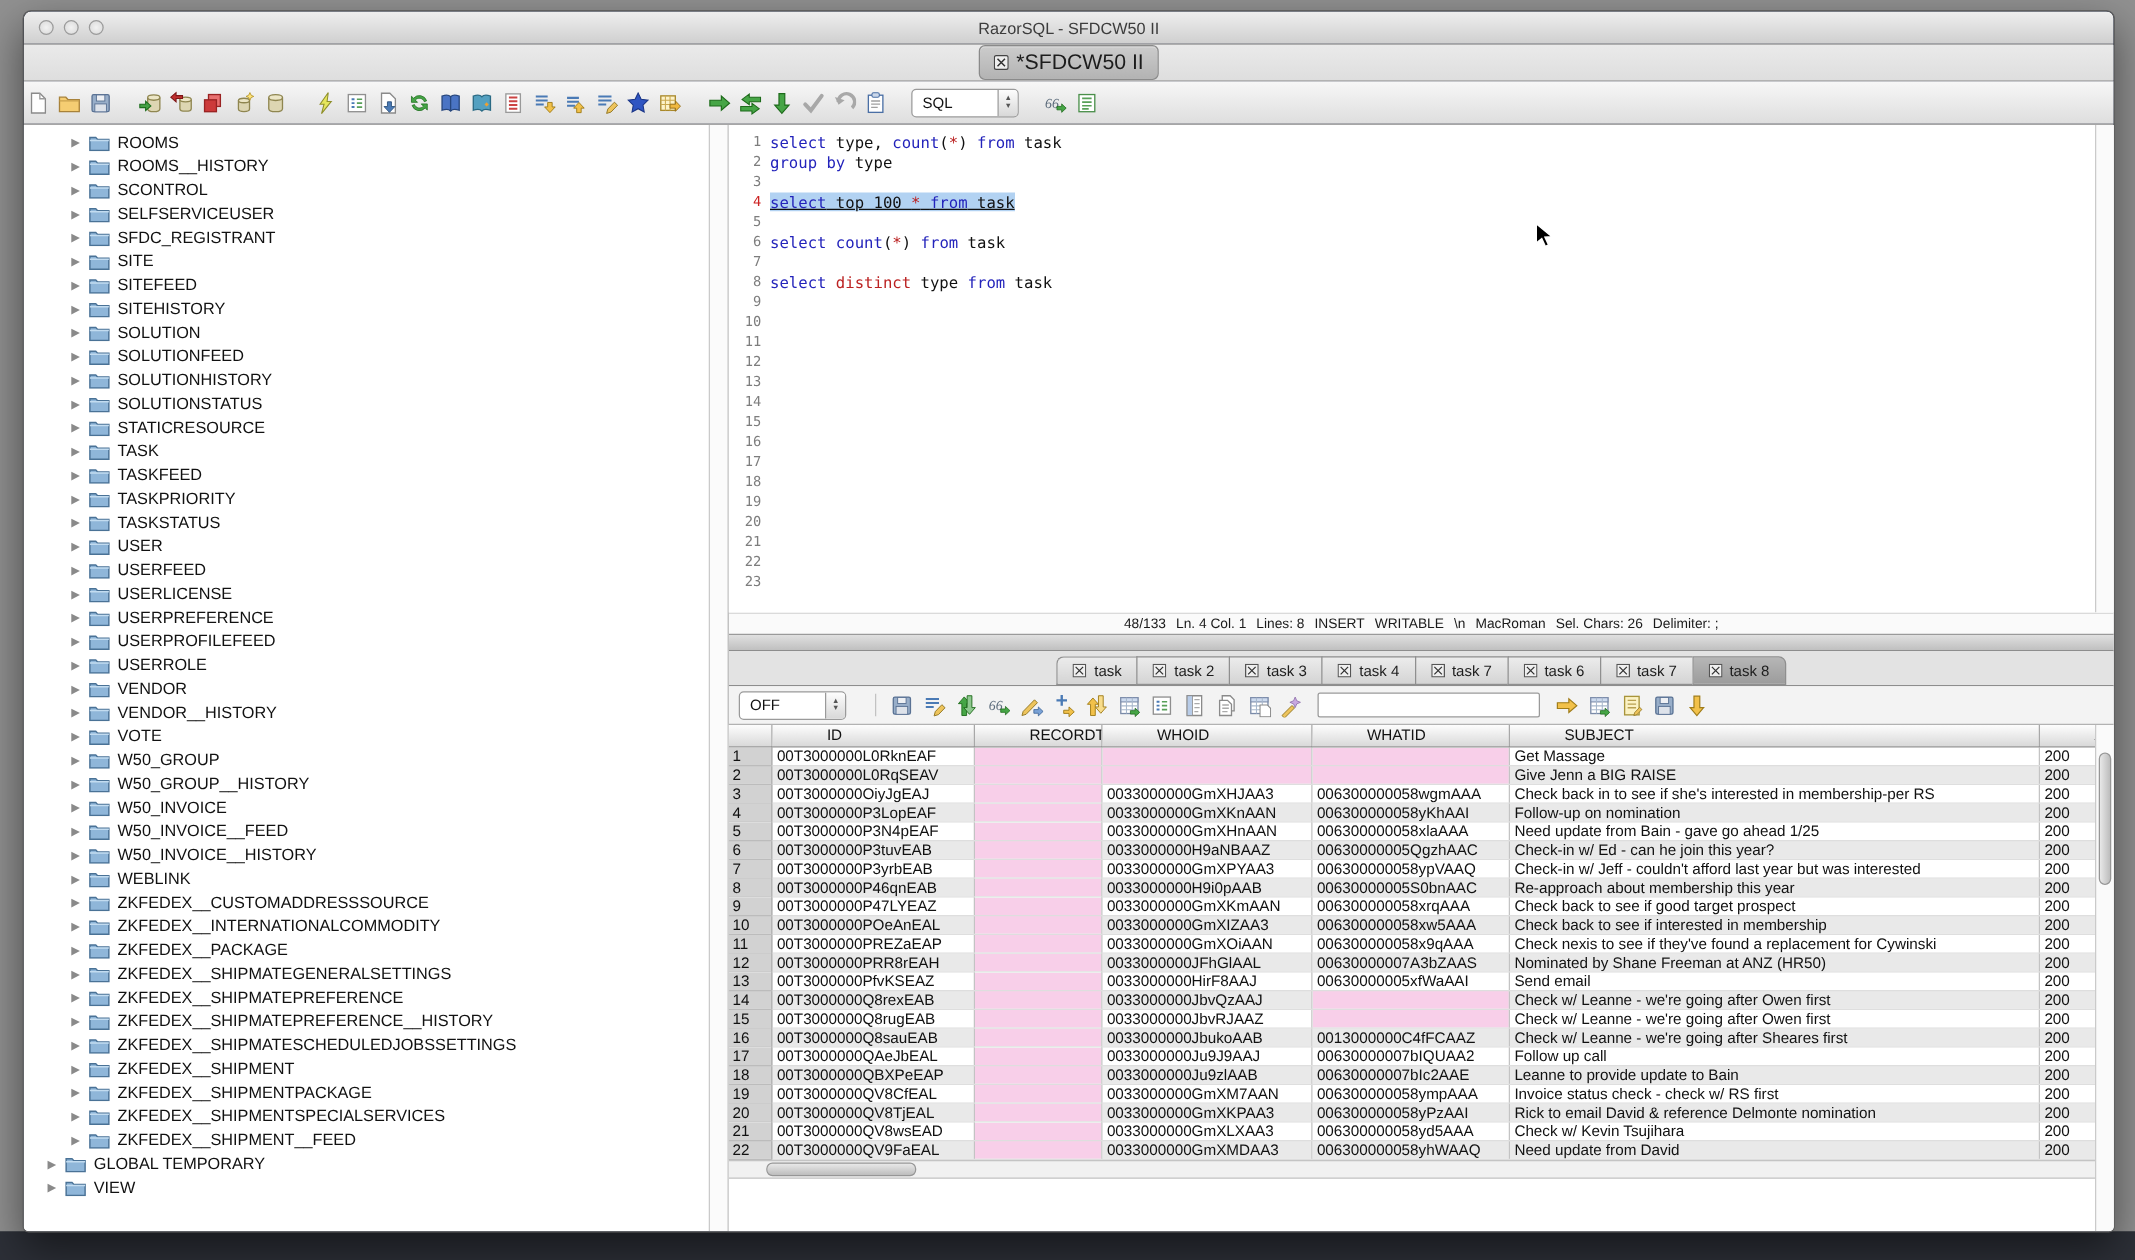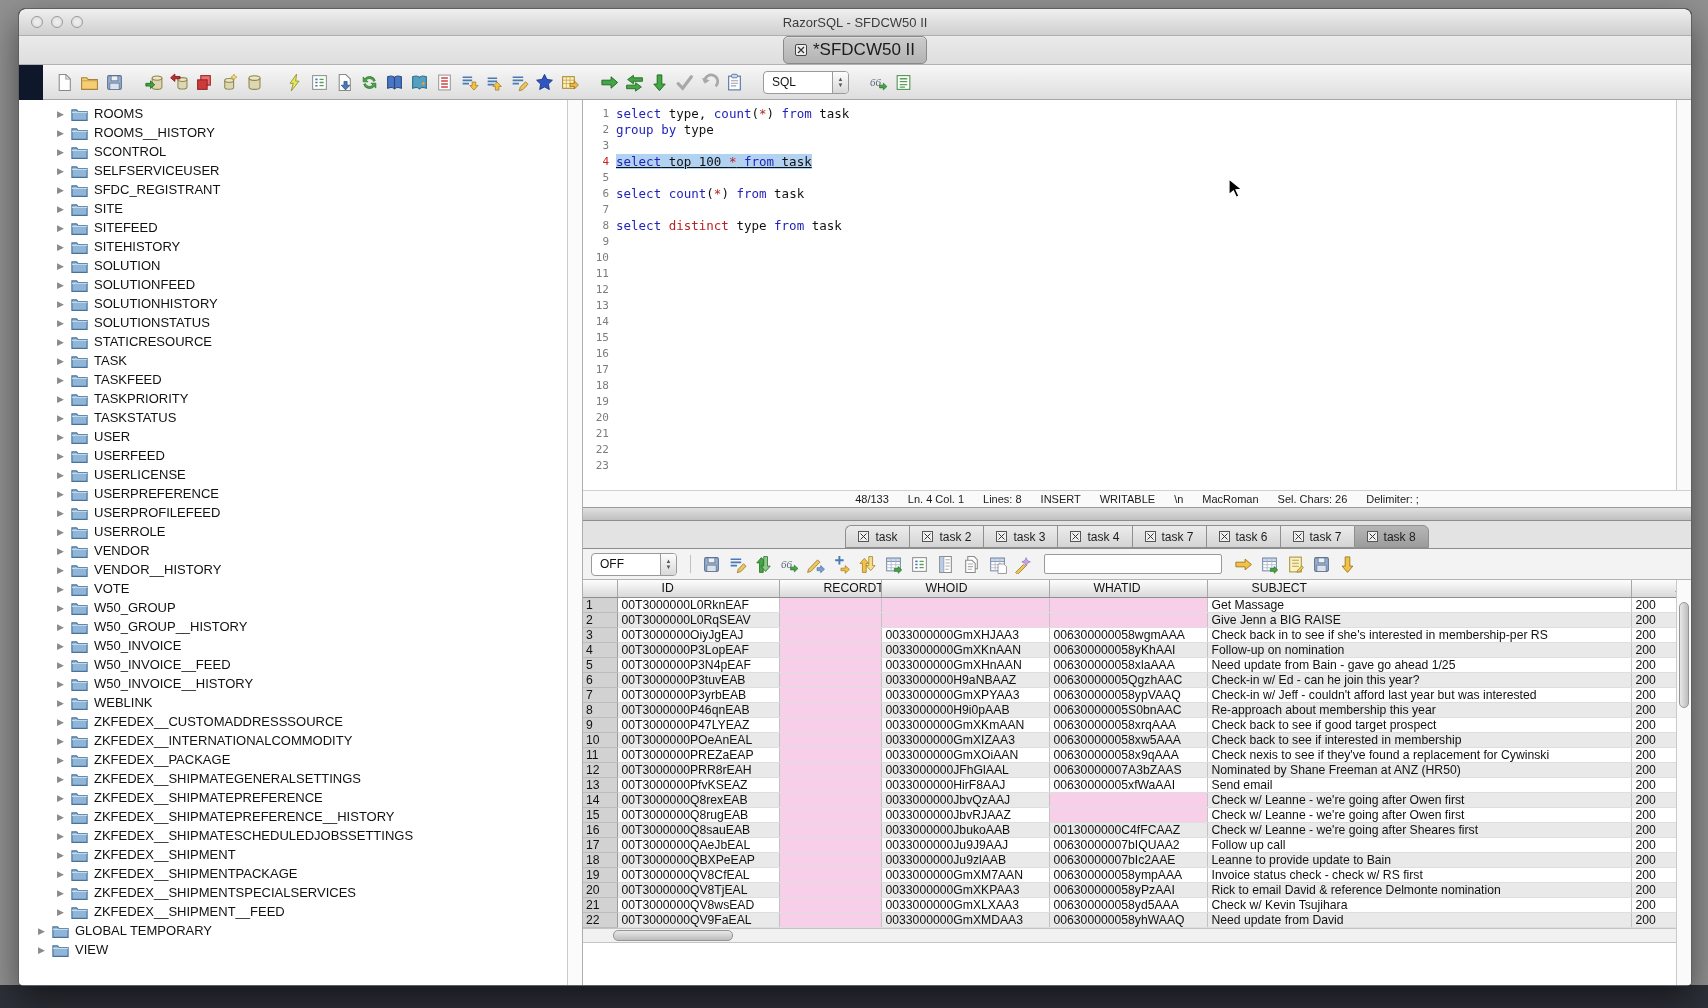--- a/index.html
+++ b/index.html
@@ -14,21 +14,21 @@
   .lights{display:flex;gap:8px;margin-left:12px;}
   .light{width:12px;height:12px;border-radius:50%;border:1.5px solid #9b9b9b;background:radial-gradient(#f2f2f2,#d8d8d8);box-sizing:border-box;}
   .title{position:absolute;left:0;right:0;text-align:center;font-size:13px;color:#3c3c3c;}
   
   .tabstrip{height:28px;flex:0 0 28px;background:linear-gradient(#eaeaea,#dedede);border-bottom:1px solid #b2b2b2;
     display:flex;justify-content:center;align-items:center;}
   .doc-tab{display:inline-flex;align-items:center;gap:6px;padding:3px 11px;background:linear-gradient(#cccccc,#b3b3b3);
     border:1px solid #8a8a8a;border-radius:5px;font-size:17px;color:#1c1c1c;box-shadow:inset 0 1px 0 #dcdcdc;cursor:default;}
   
   .toolbar{height:34px;flex:0 0 34px;background:linear-gradient(#f7f7f7,#dedede);border-bottom:1px solid #a6a6a6;
-    display:flex;align-items:center;padding-left:10px;margin-left:24px;}
+    display:flex;align-items:center;padding-left:0;}
   .tbgroup{display:inline-flex;align-items:center;gap:3px;margin-right:18px;}
   .tbi{width:22px;height:22px;display:inline-flex;align-items:center;justify-content:center;cursor:default;}
   .combo{display:inline-flex;align-items:center;height:21px;background:#fff;border:1px solid #9a9a9a;border-radius:4px;
     margin-right:18px;overflow:hidden;cursor:default;}
   .combo-label{padding:0 8px;font-size:12px;color:#111;min-width:52px;}
   .stepper{width:15px;align-self:stretch;background:linear-gradient(#fdfdfd,#d8d8d8);border-left:1px solid #9a9a9a;
     display:flex;flex-direction:column;align-items:center;justify-content:center;font-size:6px;line-height:6px;color:#555;}
   
   .content{flex:1;display:flex;background:#fff;min-height:0;}
   .sidebar{width:563px;flex:0 0 563px;border-right:1px solid #aeaeae;position:relative;background:#fff;overflow:hidden;}
@@ -44,35 +44,35 @@
   .editor{height:390px;flex:0 0 390px;position:relative;background:#fff;overflow:hidden;cursor:text;}
   .ed-vscroll{position:absolute;right:0;top:0;bottom:0;width:14px;background:#fafafa;border-left:1px solid #cacaca;}
   #lines{padding-top:5px;}
   .ed-line{height:16px;display:flex;align-items:center;font-family:"DejaVu Sans Mono",monospace;font-size:12.5px;white-space:pre;}
   .ed-num{width:26px;flex:0 0 26px;text-align:right;padding-right:7px;font-size:11px;color:#7d7d7d;}
   .ed-num.cur{color:#cc2222;}
   .ed-code{color:#111;}
   .kw{color:#2323bb;}
   .red{color:#bb2222;}
   .linesel{background:#b2d2f2;text-decoration:underline;}
-  .ed-status{height:16px;flex:0 0 16px;display:flex;justify-content:center;align-items:center;gap:19px;
+  .ed-status{height:16px;flex:0 0 16px;display:flex;justify-content:center;align-items:center;gap:8px;
     font-size:11px;color:#1a1a1a;background:#fafafa;border-top:1px solid #d0d0d0;}
   .splitter{height:12px;flex:0 0 12px;background:linear-gradient(#e0e0e0,#c0c0c0);border-top:1px solid #9a9a9a;border-bottom:1px solid #8d8d8d;}
   
   .rtabs{height:27px;flex:0 0 27px;background:#e3e3e3;border-bottom:1px solid #8d8d8d;
     display:flex;justify-content:center;align-items:flex-end;}
   .rtab{display:inline-flex;align-items:center;gap:6px;height:21px;padding:0 12px;font-size:12px;color:#1d1d1d;
     background:linear-gradient(#ececec,#d4d4d4);border:1px solid #8f8f8f;border-right:none;cursor:default;}
   .rtab:first-child{border-radius:6px 0 0 0;}
   .rtab:last-child{border-right:1px solid #8f8f8f;border-radius:0 6px 0 0;}
   .rtab.active{background:linear-gradient(#b6b6b6,#9c9c9c);}
   
   .rtoolbar{height:30px;flex:0 0 30px;background:#f3f3f3;border-bottom:1px solid #b2b2b2;
     display:flex;align-items:center;padding:0 8px;gap:4px;}
-  .rtoolbar .combo{margin-right:4px;}
+  .rtoolbar .combo{margin-right:14px;}
   .vsep{width:1px;height:18px;background:#c2c2c2;margin:0 5px;}
   .rsearch{width:168px;height:18px;border:1px solid #9a9a9a;border-radius:2px;margin:0 6px;font-size:12px;padding:0 4px;}
   
   .tablewrap{flex:1;position:relative;overflow:hidden;background:#fff;min-height:0;}
   table{border-collapse:collapse;table-layout:fixed;width:1094px;}
   th,td{font-size:12.2px;font-weight:normal;text-align:left;padding:0 4px;white-space:nowrap;overflow:hidden;height:15px;box-sizing:border-box;}
   thead th{background:linear-gradient(#fdfdfd,#d9d9d9);border-right:1px solid #a8a8a8;border-bottom:1px solid #8f8f8f;height:17px;color:#111;padding-left:44px;}
   tbody td{border-right:1px solid #c3c3c3;border-bottom:1px solid #dedede;color:#111;}
   tbody th.rn{background:#d2d2d2;border-right:1px solid #9c9c9c;border-bottom:1px solid #bcbcbc;color:#111;padding-left:3px;}
   tbody tr:nth-child(even) td{background:#e9e9e9;}

